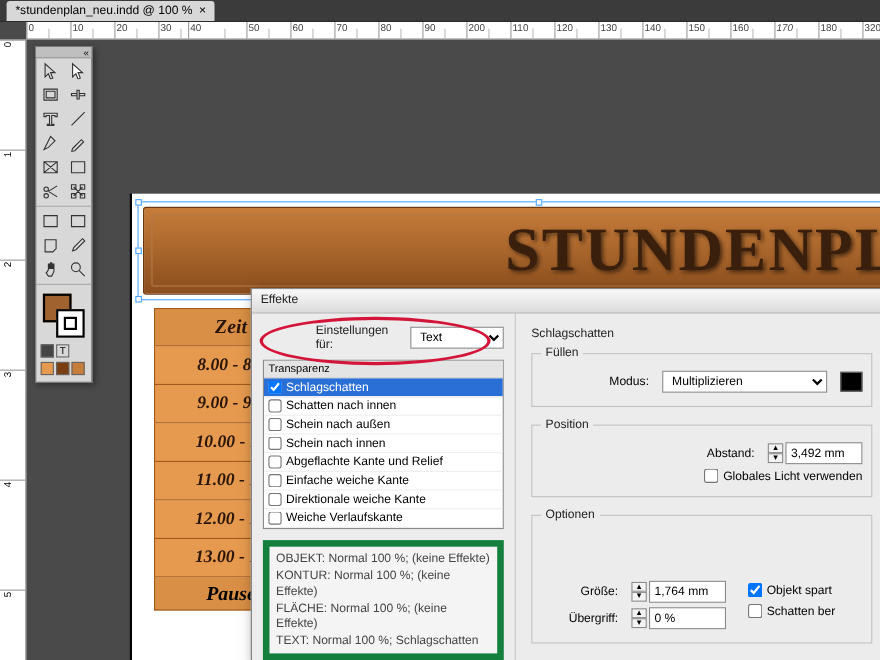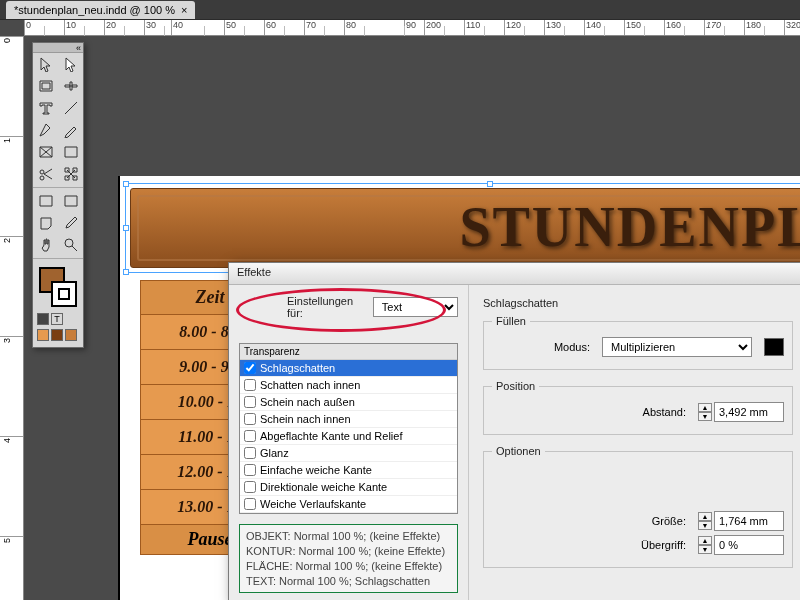--- a/index.html
+++ b/index.html
@@ -56,32 +56,32 @@
 .mini-text { display:flex; align-items:center; justify-content:center; font-size:9px;}
 .colorrow { grid-column:1/3; display:flex; gap:2px; padding:2px 4px 6px 4px;}
 .chip { width:12px; height:12px; border:1px solid #666;}
 
 
 .dialog { position:absolute; left:228px; top:262px; width:580px; height:340px; background:#ececec; border:1px solid #7a7a7a; box-shadow:4px 4px 12px rgba(0,0,0,.5);}
 .dialog .titlebar { height:22px; background:linear-gradient(#f8f8f8,#dcdcdc); border-bottom:1px solid #b5b5b5; padding:3px 8px; font-weight:normal; color:#222;}
 .dialog .body { display:flex; height:calc(100% - 22px);}
 .dlg-left { width:240px; border-right:1px solid #c8c8c8; padding:10px 10px;}
 .dlg-right{ flex:1; padding:10px 14px; position:relative;}
-.row { display:flex; align-items:center; gap:6px; margin-bottom:24px;padding-left:48px;}
+.row { display:flex; align-items:center; gap:6px; margin-bottom:8px;padding-left:48px;}
 .lbl { color:#222; }
 select, input[type=text] { background:#fff; border:1px solid #8a8a8a; height:20px; padding:1px 4px; font-size:11px;}
 .ellipse { position:absolute; left:236px; top:288px; width:210px; height:44px; border:3px solid #d4153a; border-radius:50%; pointer-events:none; z-index:50;}
 
 .fxlist { border:1px solid #8a8a8a; background:#fff; margin-top:2px; }
 .fxlist .grp { background:#e4e4e4; padding:2px 4px; border-bottom:1px solid #cfcfcf; font-size:10px;}
 .fxlist .item { display:flex; align-items:center; gap:4px; padding:2px 4px; border-bottom:1px solid #eee;}
 .fxlist .item.sel { background:#2a6fd6; color:#fff;}
 .fxlist input[type=checkbox]{ width:12px; height:12px;}
 
-.summary { border:1px solid #15803d; background:#f4f4f4; margin-top:10px; padding:4px 6px; font-size:10px; color:#444; line-height:1.35;}
+.summary { border:6px solid #15803d; background:#f4f4f4; margin-top:10px; padding:4px 6px; font-size:10px; color:#444; line-height:1.35;}
 
 .group-title { font-size:11px; color:#222; margin:2px 0 6px 0;}
 .field { display:flex; align-items:center; justify-content:flex-end; gap:12px; margin:4px 0;}
 .field .flab { width:70px; text-align:right;}
 .spin { display:flex; align-items:center;}
 .spin .btns { display:flex; flex-direction:column; margin-right:2px;}
 .spin .btns span{ width:14px; height:9px; border:1px solid #8a8a8a; background:#f3f3f3; font-size:7px; line-height:7px; text-align:center;}
 .angle { width:24px; height:24px; border:1px solid #888; border-radius:50%; position:relative; background:#fff;}
 .angle::after{ content:""; position:absolute; left:50%; top:50%; width:9px; height:1px; background:#333; transform-origin:left center; transform: rotate(-45deg);}
 .chk { display:flex; align-items:center; gap:4px;}
@@ -111,21 +111,21 @@
     <div class="tick" style="left: 147px;">40</div>
     <div class="mid" style="left: 180px;"></div>
     <div class="tick" style="left: 200px;">50</div>
     <div class="mid" style="left: 220px;"></div>
     <div class="tick" style="left: 240px;">60</div>
     <div class="mid" style="left: 260px;"></div>
     <div class="tick" style="left: 280px;">70</div>
     <div class="mid" style="left: 300px;"></div>
     <div class="tick" style="left: 320px;">80</div>
     <div class="mid" style="left: 340px;"></div>
-    <div class="tick" style="left: 380px;">90</div>
+    <div class="tick" style="left: 360px;">90</div>
     <div class="mid" style="left: 380px;"></div>
     <div class="tick" style="left: 400px;">200</div>
     <div class="mid" style="left: 420px;"></div>
     <div class="tick" style="left: 440px;">110</div>
     <div class="mid" style="left: 460px;"></div>
     <div class="tick" style="left: 480px;">120</div>
     <div class="mid" style="left: 500px;"></div>
     <div class="tick" style="left: 520px;">130</div>
     <div class="mid" style="left: 540px;"></div>
     <div class="tick" style="left: 560px;">140</div>
@@ -329,24 +329,20 @@
             <div class="item">
               <input type="checkbox" style="">
               <span>Schein nach innen</span>
             </div>
             <div class="item">
               <input type="checkbox" style="">
               <span>Abgeflachte Kante und Relief</span>
             </div>
             <div class="item">
               <input type="checkbox" style="">
-              <span>Glanz</span>
-            </div>
-            <div class="item">
-              <input type="checkbox" style="">
               <span>Einfache weiche Kante</span>
             </div>
             <div class="item">
               <input type="checkbox" style="">
               <span>Direktionale weiche Kante</span>
             </div>
             <div class="item">
               <input type="checkbox" style="">
               <span>Weiche Verlaufskante</span>
             </div>
@@ -378,20 +374,26 @@
         <legend>Position</legend>
         <div class="field">
           <span class="flab">Abstand:</span>
           <div class="spin">
             <div class="btns">
                 <span>▲</span>
                 <span>▼</span>
               </div>
             <input type="text" style="width: 70px;" value="3,492 mm">
           </div>
+        </div>
+        <div class="field" style="justify-content:flex-end">
+          <label class="chk">
+            <input type="checkbox" style="">
+            <span>Globales Licht verwenden</span>
+          </label>
         </div>
       </fieldset>
 
       <fieldset>
         <legend>Optionen</legend>
         <div style="display:flex; gap:20px;margin-top:44px;">
           <div style="flex:1">
             <div class="field">
               <span class="flab">Größe:</span>
               <div class="spin">
@@ -406,17 +408,27 @@
               <span class="flab">Übergriff:</span>
               <div class="spin">
                 <div class="btns">
                     <span>▲</span>
                     <span>▼</span>
                   </div>
                 <input type="text" style="width: 70px;" value="0 %">
               </div>
             </div>
           </div>
+          <div style="flex:1">
+            <label class="chk" style="margin:6px 0">
+              <input type="checkbox" checked="" style="">
+              <span>Objekt spart</span>
+            </label>
+            <label class="chk">
+              <input type="checkbox" style="">
+              <span>Schatten ber</span>
+            </label>
+          </div>
         </div>
       </fieldset>
     </div>
   </div>
 </div>
 
 </body></html>

